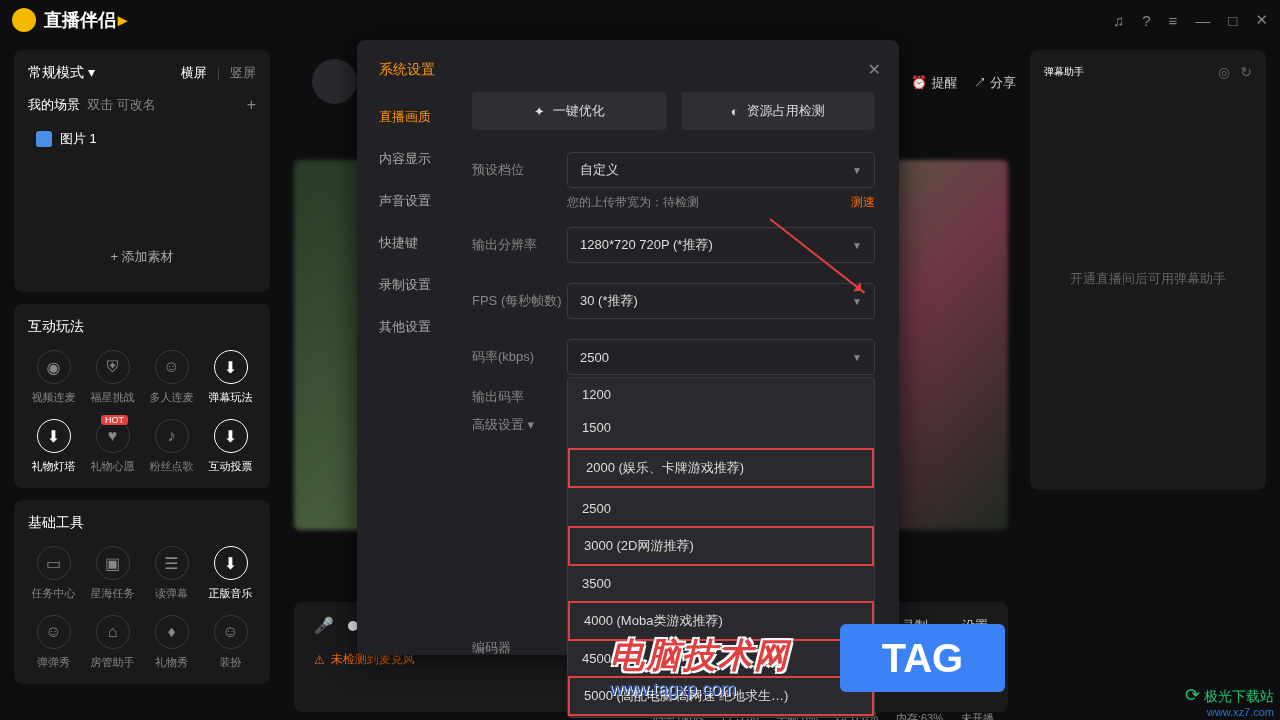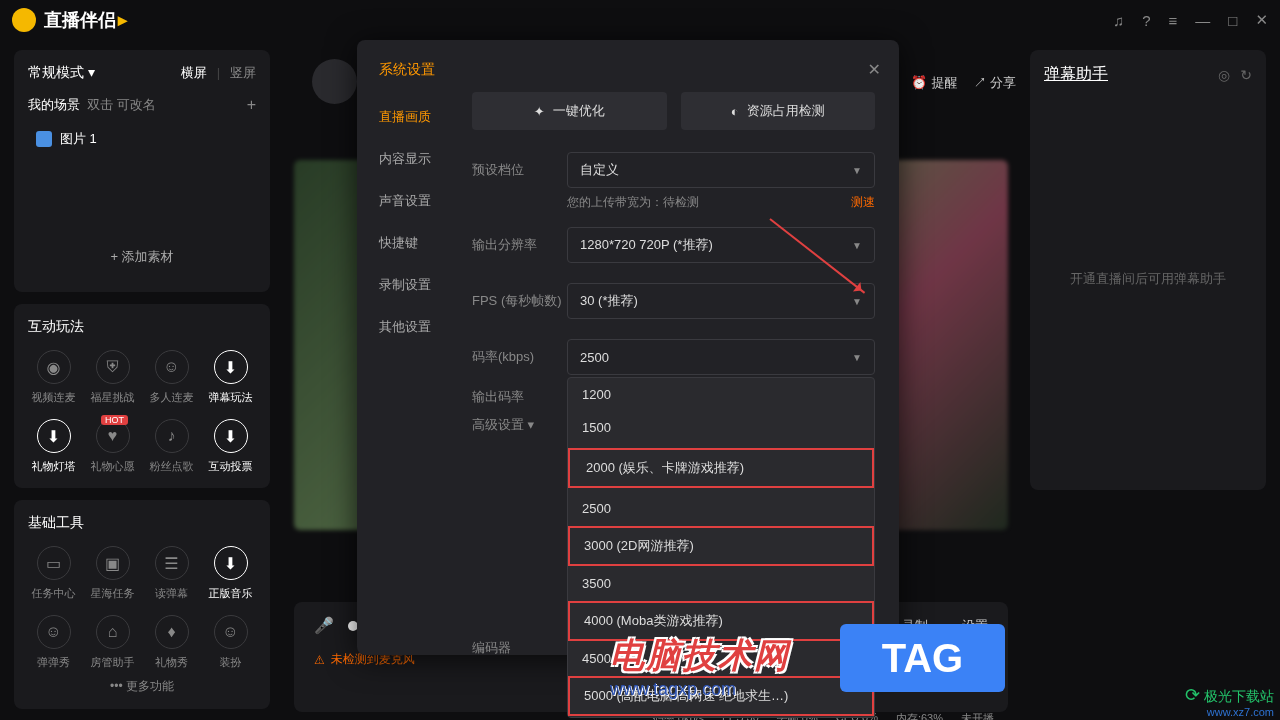--- a/index.html
+++ b/index.html
@@ -25,21 +25,21 @@
 .tool-item { display: flex; flex-direction: column; align-items: center; gap: 6px; font-size: 11px; color: #888; position: relative; }
 .tool-item.active { color: #fff; }
 .tool-circle { width: 34px; height: 34px; border: 1px solid #3a3a3d; border-radius: 50%; display: flex; align-items: center; justify-content: center; color: #888; font-size: 16px; }
 .tool-item.active .tool-circle { border-color: #fff; color: #fff; }
 .hot-badge { position: absolute; top: -4px; right: 10px; background: #e04040; color: #fff; font-size: 9px; padding: 0 4px; border-radius: 3px; }
 .more-fn { text-align: center; color: #888; font-size: 12px; padding-top: 8px; }
 .center { flex: 1; display: flex; flex-direction: column; padding: 8px 4px; position: relative; }
 .sidebar-right { width: 264px; padding: 10px 14px; }
 .danmu-box { background: #1a1a1d; border-radius: 8px; padding: 14px; height: 440px; position: relative; }
 .danmu-header { display: flex; justify-content: space-between; align-items: center; }
-.danmu-title { color: #fff; font-size: 16px; text-decoration: underline; }
+.danmu-title { color: #fff; font-size: 10px; }
 .danmu-icons { display: flex; gap: 10px; color: #666; font-size: 14px; }
 .danmu-hint { position: absolute; top: 50%; left: 0; right: 0; text-align: center; color: #666; font-size: 13px; }
 .modal-overlay { position: absolute; left: 357px; top: 40px; width: 542px; height: 615px; background: #222226; border-radius: 8px; box-shadow: 0 4px 30px rgba(0,0,0,0.7); display: flex; z-index: 100; }
 .modal-tabs { width: 115px; padding: 20px 0; }
 .modal-tab { padding: 12px 22px; font-size: 13px; color: #aaa; cursor: pointer; }
 .modal-tab.active { color: #ff9800; }
 .modal-title-row { position: absolute; top: 20px; left: 22px; right: 18px; display: flex; justify-content: space-between; align-items: center; }
 .modal-title { color: #ff9800; font-size: 14px; }
 .modal-close { color: #888; font-size: 16px; cursor: pointer; }
 .modal-body { flex: 1; padding: 52px 24px 20px 0; position: relative; }
@@ -184,21 +184,20 @@
           </div>
           <div class="tool-item">
             <div class="tool-circle">♦</div>
             <span>礼物秀</span>
           </div>
           <div class="tool-item">
             <div class="tool-circle">☺</div>
             <span>装扮</span>
           </div>
         </div>
-      <div class="more-fn">••• 更多功能</div>
     </div>
   </div>
 
   <div class="center"></div>
 
   <div class="sidebar-right">
     <div class="danmu-box">
       <div class="danmu-header">
         <span class="danmu-title">弹幕助手</span>
         <span class="danmu-icons">

